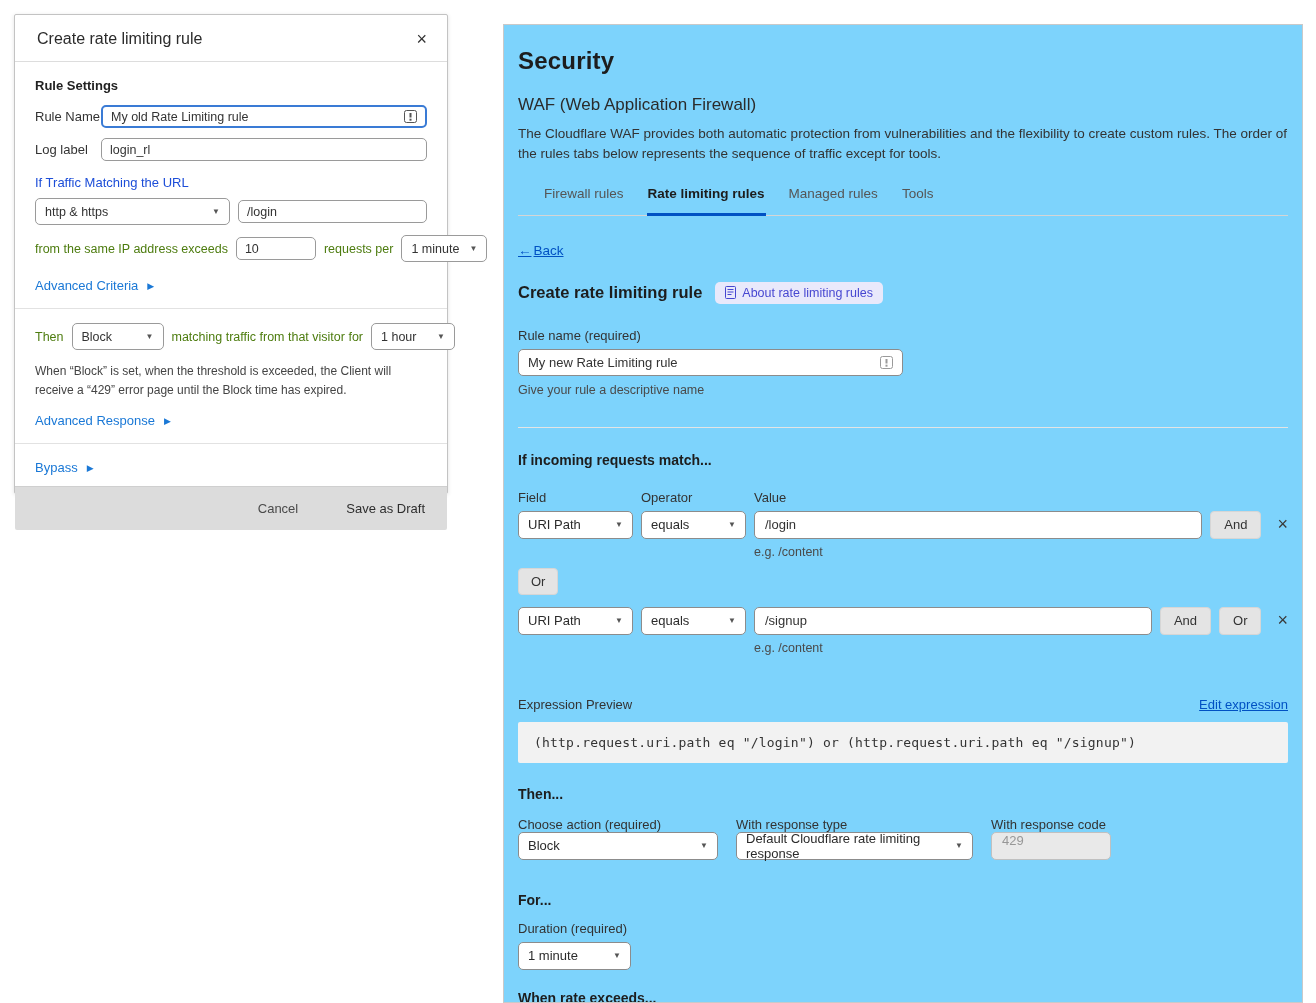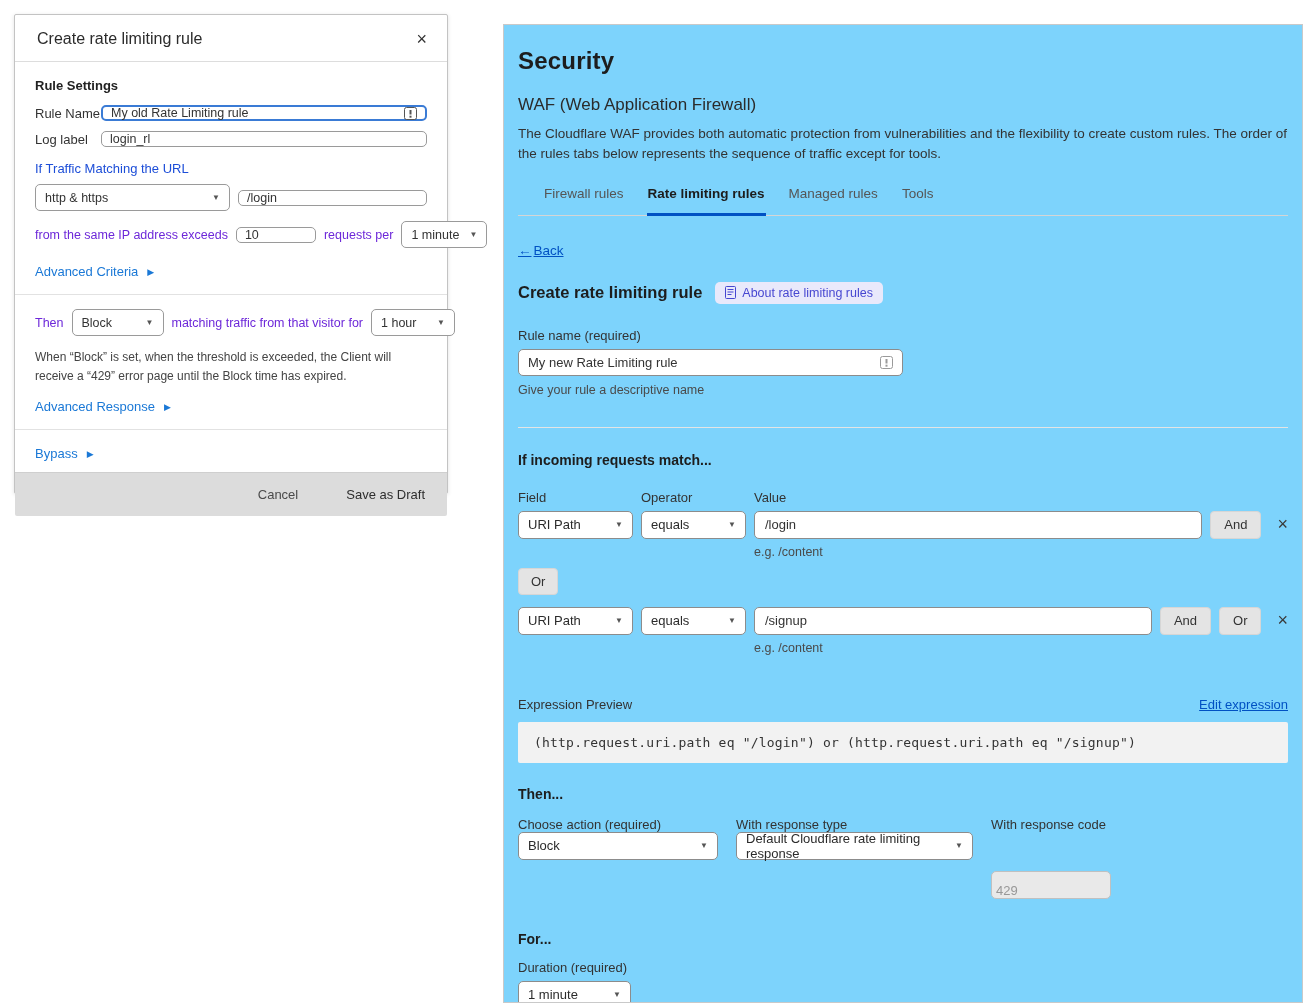--- a/index.html
+++ b/index.html
@@ -12,31 +12,31 @@
     box-shadow:0 1px 4px rgba(0,0,0,.12); display:flex; flex-direction:column; }
   .dlg-header { display:flex; align-items:center; justify-content:space-between;
     padding:15px 20px 13px 22px; border-bottom:1px solid #ddd; }
   .dlg-title { font-size:16px; color:#2b2b2b; }
   .dlg-close { font-size:18px; color:#333; cursor:pointer; line-height:1; }
   .dlg-body { padding:16px 20px 10px 20px; flex:1; }
   .dlg-section-title { font-weight:bold; font-size:13px; color:#222; margin-bottom:12px; }
   .dlg-row { display:flex; align-items:center; margin-bottom:10px; }
   .dlg-label { font-size:13px; color:#333; width:66px; flex:none; }
   .fieldbox { display:flex; align-items:center; border:1px solid #9a9a9a; border-radius:5px;
-    height:16px; background:#fff; padding:0 8px; flex:1; }
+    height:23px; background:#fff; padding:0 8px; flex:1; }
   .fieldbox input { border:none; outline:none; flex:1; font-size:12.5px; color:#333;
     font-family:inherit; background:transparent; min-width:0; }
   .fieldbox.focused { border:2px solid #3a7bd5; }
   .dlg-sub-label { font-size:13px; color:#1d4ed8; margin:14px 0 8px 0; }
   .dropdown { display:flex; align-items:center; justify-content:space-between;
     border:1px solid #9a9a9a; border-radius:5px; height:27px; background:#fff;
     padding:0 9px; font-size:12.5px; color:#333; cursor:pointer; gap:6px; }
   .caret { font-size:8px; color:#555; flex:none; }
   .dlg-inline { display:flex; align-items:center; gap:8px; margin-bottom:10px; font-size:12.5px; }
-  .dlg-inline .txt { white-space:nowrap; color:#6d28d9;text-align:right; }
+  .dlg-inline .txt { white-space:nowrap; color:#4d7c0f;text-align:right; }
   .link-legacy { color:#1a78d6; font-size:13px; cursor:pointer; display:inline-flex;
     align-items:center; gap:9px; }
   .tri { font-size:9px; color:#1a78d6; }
   .dlg-divider { border-top:1px solid #e2e2e2; margin:14px -20px 14px -20px; }
   .dlg-note { font-size:12px; color:#444; line-height:1.55; margin:12px 0 12px 0; }
   .dlg-footer { background:#dcdcdc; border-top:1px solid #cfcfcf; padding:14px 22px;
     display:flex; justify-content:flex-end; gap:48px; align-items:center;
     border-radius:0 0 2px 2px; }
   .text-btn { background:none; border:none; font-size:13px; cursor:pointer;
     font-family:inherit; }
@@ -91,22 +91,22 @@
   .expr-head { display:flex; justify-content:space-between; align-items:center;
     margin-top:42px; }
   .link-blue { color:#0051c3; font-size:13px; text-decoration:underline; cursor:pointer; }
   .expr-box { background:#f2f2f2; border-radius:2px; margin-top:10px; padding:13px 16px;
     font-family:"DejaVu Sans Mono","Liberation Mono",monospace; font-size:13px;
     color:#333; letter-spacing:.2px; }
   .then-h { margin-top:23px; }
   .cols { display:flex; gap:18px; margin-top:15px; }
   .col { display:flex; flex-direction:column; }
   .w200 { width:200px; } .w237 { width:237px; } .w120 { width:120px; }
-  .num-input { display:flex; align-items:flex-end; border:1px solid #8c8c8c;
-    border-radius:5px; height:28px; background:#fff; padding:0 4px;margin-top:39px; }
+  .num-input { display:flex; align-items:flex-start; border:1px solid #8c8c8c;
+    border-radius:5px; height:28px; background:#fff; padding:0 10px; }
   .num-input input { border:none; outline:none; width:100%; font-size:13px; color:#333;
     font-family:inherit; background:transparent; }
   .num-input.disabled { background:#e9e9e9; border-color:#c0c0c0; }
   .num-input.disabled input { color:#979797; }
   .for-h { margin-top:32px; }
   .rate-h { margin-top:20px; }
   svg { display:block; }
 </style>
 </head>
 <body>

